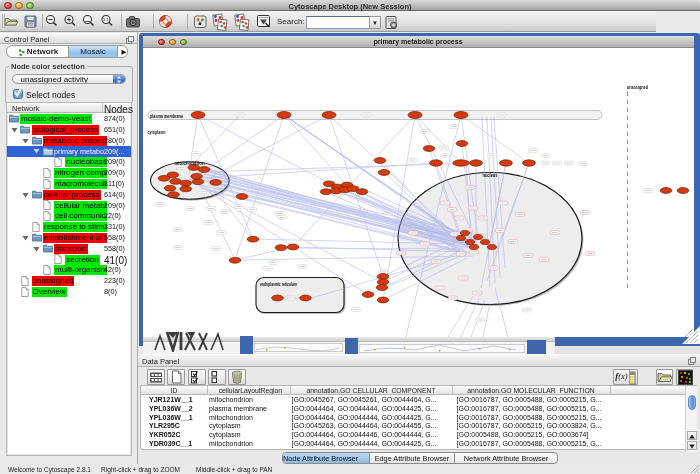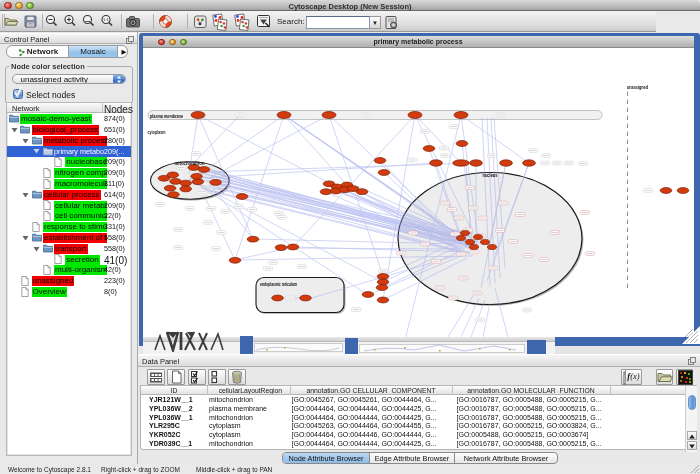--- a/index.html
+++ b/index.html
@@ -724,21 +724,21 @@
         <svg width="14" height="14" viewBox="0 0 14 14" style="position:absolute;left:1px;top:0.5px">
           <rect x="1" y="1" width="11" height="12" fill="#fffbe0" stroke="#555" stroke-width="0.9"></rect>
           <rect x="1" y="1" width="11" height="3" fill="#888"></rect>
           <g stroke="#d8c850" stroke-width="1.6">
             <line x1="2.5" y1="6" x2="10.5" y2="6"></line>
             <line x1="2.5" y1="8.5" x2="10.5" y2="8.5"></line>
             <line x1="2.5" y1="11" x2="10.5" y2="11"></line>
           </g>
         </svg>
       </div>
-      <div class="abs" style="left:487px;top:15px;width:17px;height:16px;background:linear-gradient(#fefefe,#dcdcdc);border:1px solid #9a9a9a;border-radius:1px">
+      <div class="abs" style="left:475px;top:15px;width:17px;height:16px;background:linear-gradient(#fefefe,#dcdcdc);border:1px solid #9a9a9a;border-radius:1px">
         <div style="position:absolute;left:0;top:1px;width:100%;text-align:center;font-size:8.5px;font-style:italic;font-family:'Liberation Serif',serif;color:#111"><b>f</b>(x)</div>
       </div>
       <div class="abs" style="left:517.5px;top:15px;width:17px;height:16px;background:linear-gradient(#fefefe,#dcdcdc);border:1px solid #9a9a9a;border-radius:1px">
         <svg width="16" height="13" viewBox="0 0 16 13" style="position:absolute;left:0.5px;top:1px">
           <path d="M1 10.5 L1 2.5 L5 2.5 L6.5 4 L13.5 4 L13.5 10.5 Z" fill="#c8c8a0" stroke="#6b6b4e" stroke-width="0.9"></path>
           <path d="M2 10.5 L4.5 5.8 L15.5 5.8 L13 10.5 Z" fill="#dcdcb4" stroke="#6b6b4e" stroke-width="0.9"></path>
         </svg>
       </div>
       <div class="abs" style="left:537.5px;top:15px;width:17px;height:16px;background:linear-gradient(#fefefe,#dcdcdc);border:1px solid #9a9a9a;border-radius:1px">
         <svg width="15" height="15" viewBox="0 0 15 15" style="position:absolute;left:1px;top:0px">
@@ -798,21 +798,21 @@
             <path d="M4 1.5 L6.8 5.5 L1.2 5.5 Z" fill="#222"></path>
           </svg>
         </div>
         <div class="abs" style="left:0.5px;top:55px;width:10px;height:9.5px;background:linear-gradient(#fdfdfd,#ddd);border:1px solid #aaa">
           <svg width="8" height="7" style="position:absolute;left:0.5px;top:1px">
             <path d="M4 5.5 L6.8 1.5 L1.2 1.5 Z" fill="#222"></path>
           </svg>
         </div>
       </div>
       <div class="abs" style="left:144px;top:97.5px;width:276px;height:12px;border:1px solid #8a8a8a;border-radius:4px;background:linear-gradient(#fdfdfd,#e6e6e6);overflow:hidden;display:flex">
-        <div style="width:87px;height:100%;background:linear-gradient(#bcd7f0,#8ebce8);border-right:1px solid #8a8a8a;font-size:7.3px;color:#111;text-align:center;line-height:11px;white-space:nowrap">Node Attribute Browser</div>
+        <div style="width:87px;height:100%;background:linear-gradient(#bcd7f0,#8ebce8);border-right:1px solid #8a8a8a;font-size:7.3px;color:#111;line-height:11px;white-space:nowrap">Node Attribute Browser</div>
         <div style="width:85px;height:100%;border-right:1px solid #8a8a8a;font-size:7.3px;color:#111;text-align:center;line-height:11px;white-space:nowrap">Edge Attribute Browser</div>
         <div style="flex:1;height:100%;font-size:7.3px;color:#111;text-align:center;line-height:11px;white-space:nowrap">Network Attribute Browser</div>
       </div>
     </div>
     <div class="abs" style="left:0;top:464px;width:700px;height:10px;background:#e9e9e9">
       <div class="abs" style="left:8px;top:1.5px;font-size:6.5px;color:#222">Welcome to Cytoscape 2.8.1</div>
       <div class="abs" style="left:101px;top:1.5px;font-size:6.5px;color:#222">Right-click + drag to ZOOM</div>
       <div class="abs" style="left:196px;top:1.5px;font-size:6.5px;color:#222">Middle-click + drag to PAN</div>
       <svg class="abs" style="left:691px;top:1px" width="9" height="9" viewBox="0 0 9 9">
         <g stroke="#aaa" stroke-width="1">

